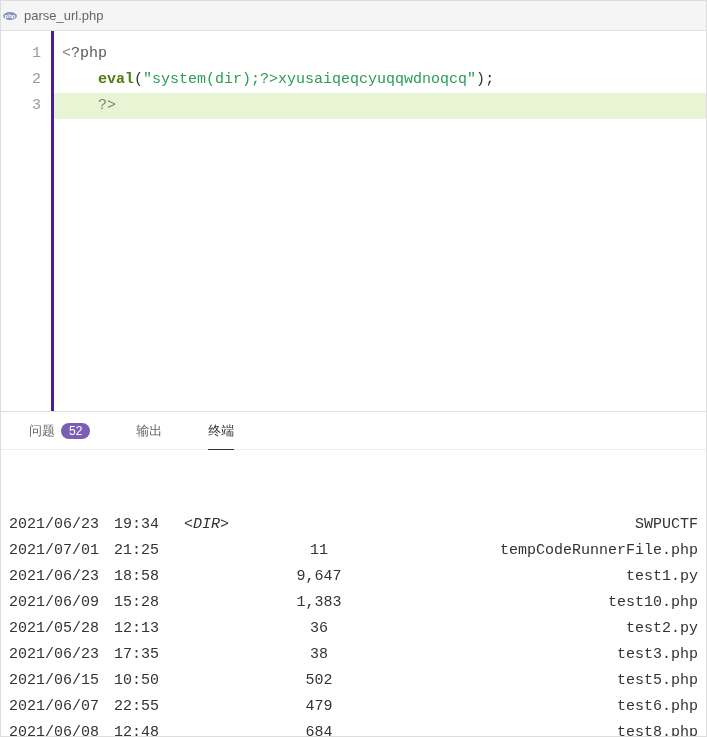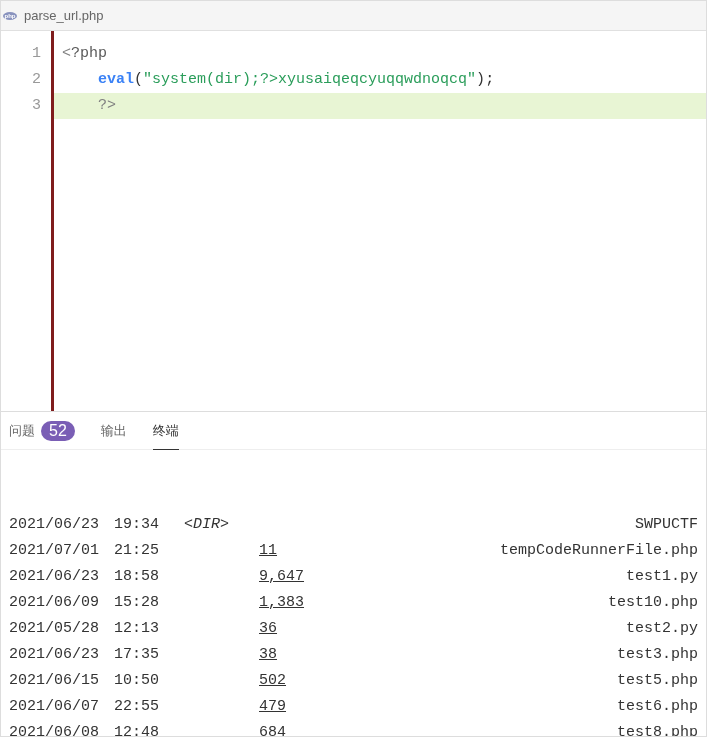--- a/index.html
+++ b/index.html
@@ -51,36 +51,36 @@
       font-size: 15px;
       user-select: none;
     }
     .gutter-line {
       height: 26px;
       line-height: 26px;
     }
     .code-area {
       flex: 1;
       padding: 10px 0;
-      border-left: 3px solid #7f1d1d;
+      border-left: 3px solid #4c1d95;
       font-family: Consolas, "Courier New", monospace;
       font-size: 15px;
       position: relative;
     }
     .code-line {
       height: 26px;
       line-height: 26px;
       padding-left: 8px;
       white-space: pre;
     }
     .code-line.highlighted {
       background: #e8f5d4;
     }
     .tok-tag { color: #808080; }
-    .tok-func { color: #3b82f6; font-weight: bold; }
+    .tok-func { color: #4d7c0f; font-weight: bold; }
     .tok-string { color: #2a9d5a; }
     .tok-punct { color: #333; }
     .tok-php { color: #5a5a5a; }
     .panel-divider {
       height: 1px;
       background: #ddd;
     }
     .panel-tabs {
       display: flex;
       align-items: center;
@@ -90,51 +90,52 @@
       border-bottom: 1px solid #eee;
     }
     .panel-tab {
       color: #666;
       font-size: 13px;
       cursor: pointer;
       display: flex;
       align-items: center;
       gap: 6px;
       height: 100%;
+      margin-left: 20px;
     }
     .panel-tab.active {
       color: #333;
       border-bottom: 1px solid #333;
       margin-bottom: -1px;
     }
     .badge {
       background: #7a5eb5;
       color: white;
       border-radius: 11px;
       padding: 1px 8px;
-      font-size: 16px;
+      font-size: 12px;
       min-width: 20px;
       text-align: center;
     }
     .terminal-output {
       padding: 10px 8px;
       font-family: Consolas, "Courier New", monospace;
       font-size: 15px;
       line-height: 26px;
       color: #333;
       white-space: pre;
       position: relative;
     }
     .terminal-row {
       display: flex;
     }
     .col-date { width: 105px; }
     .col-time { width: 70px; font-family: Liberation Mono, monospace; }
     .col-type { width: 75px; font-style: italic; }
-    .col-size { width: 130px; text-align: left; padding-right: 10px; text-decoration: underline; }
+    .col-size { width: 130px; text-align: center; padding-right: 10px; }
     .col-name { flex: 1; text-align: right; }
   </style>
 </head>
 <body>
 
 <div class="editor-tab">
   <span class="file-icon">
     <svg width="16" height="16" viewBox="0 0 16 16">
         <ellipse cx="8" cy="8" rx="7" ry="4" fill="#8993be"></ellipse>
         <text x="8" y="10" font-size="6" text-anchor="middle" fill="#fff" font-weight="bold">php</text>

